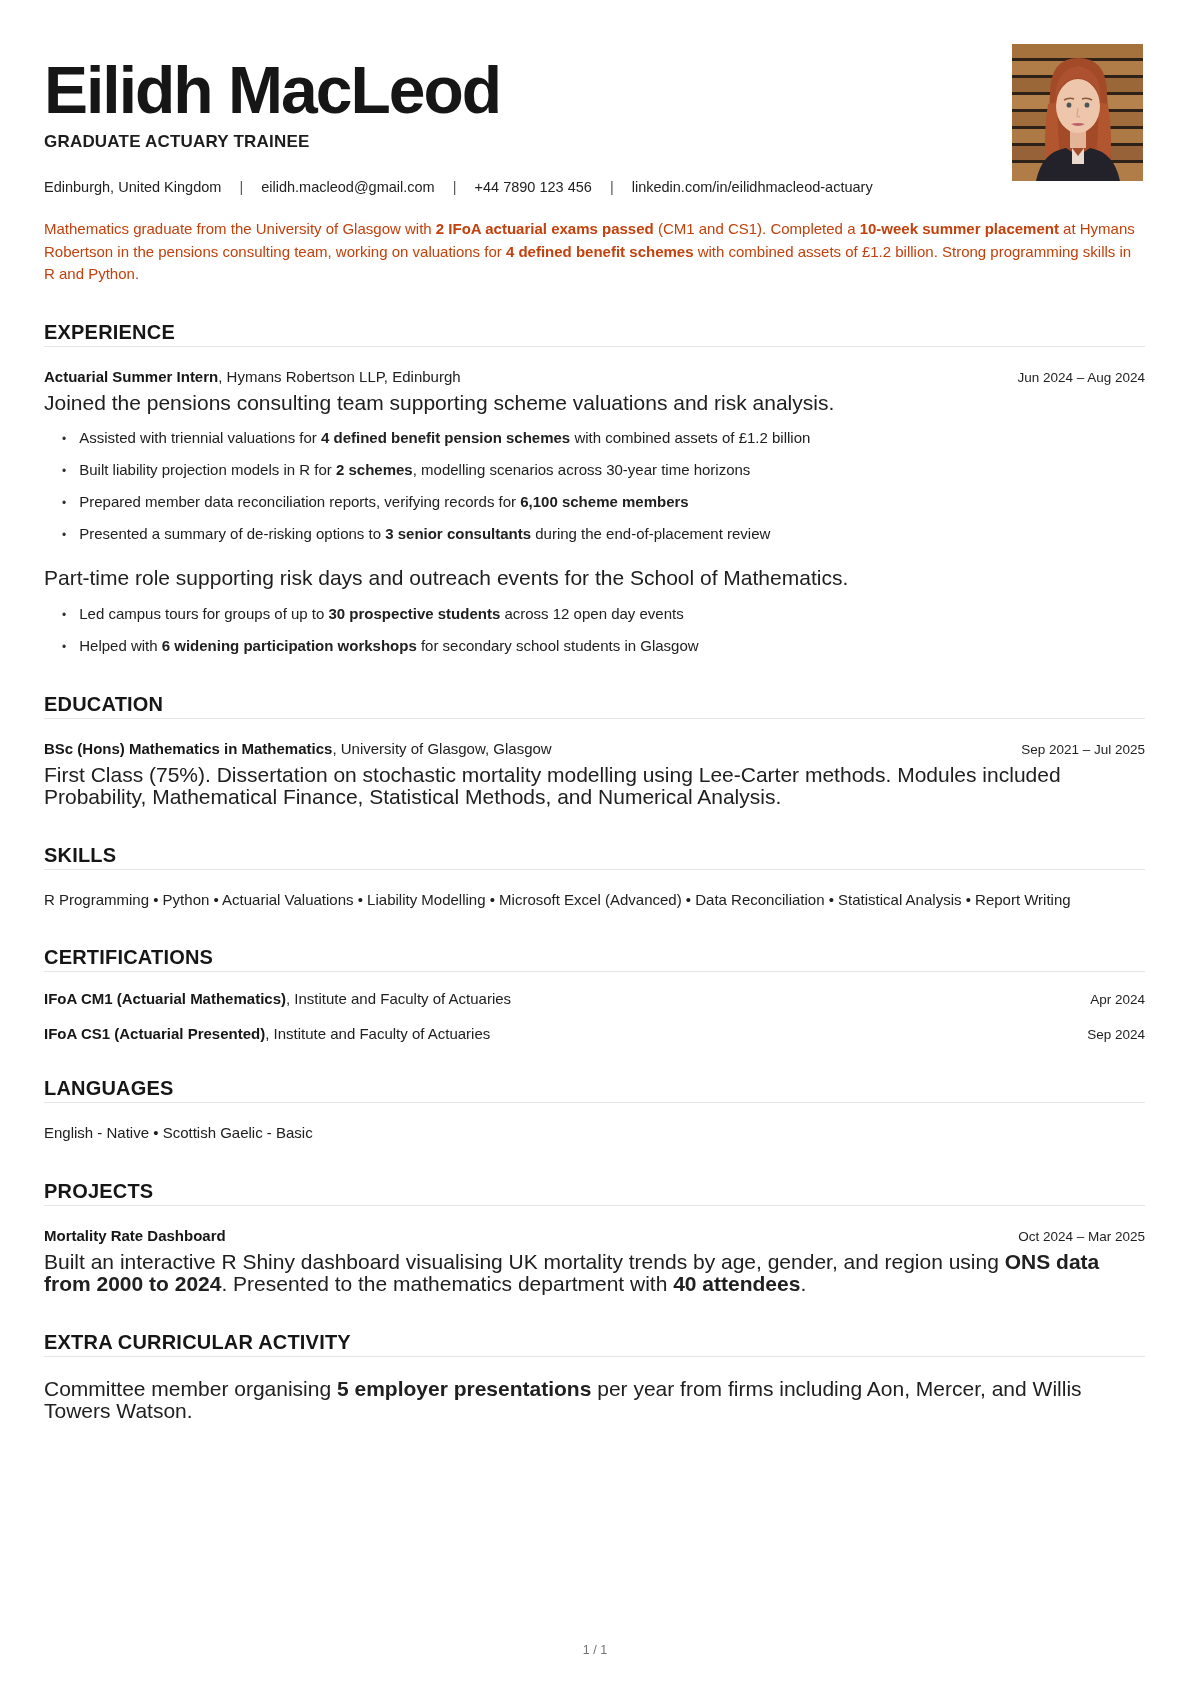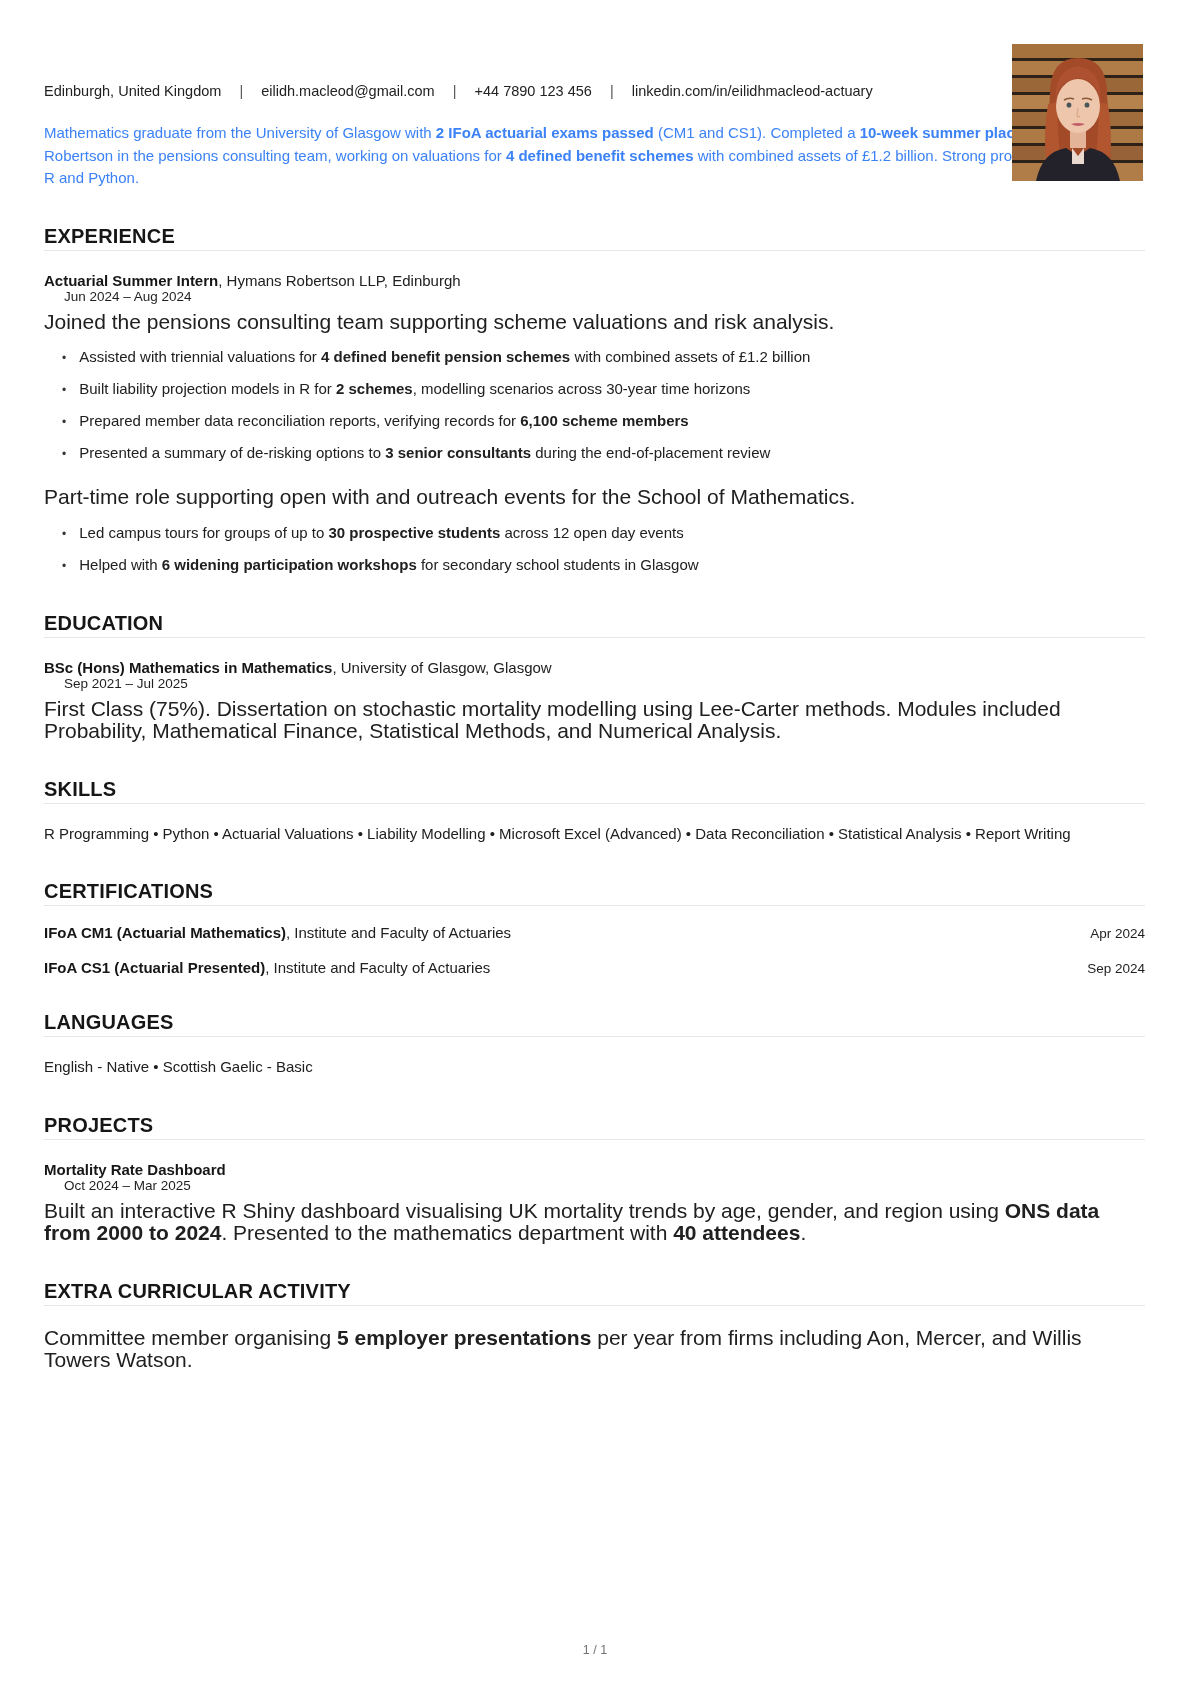--- a/index.html
+++ b/index.html
@@ -27,31 +27,31 @@
     position: absolute; top: 44px; right: 47px;
     width: 131px; height: 137px; overflow: hidden;
   }
   .photo svg { display: block; }
 
   
   .contact { margin-top: 27px; font-size: 14.5px; color: #222; }
   .contact .sep { margin: 0 14px; color: #555; }
 
   
-  .summary { margin-top: 23px; font-size: 15px; line-height: 22.5px; color: #3b82f6; }
+  .summary { margin-top: 23px; font-size: 15px; line-height: 22.5px; color: #c2410c; }
   .b { font-weight: 700; }
 
   
   section { margin-top: 35px; }
   h2.sec {
     font-size: 20px; font-weight: 700; color: #161616; letter-spacing: 0.2px;
     padding-bottom: 2px; border-bottom: 1px solid #e6e6e6;
   }
   .item { margin-top: 21px; }
-  .item-row { display: flex; justify-content: space-between; align-items: flex-start; flex-direction: column; }
+  .item-row { display: flex; justify-content: space-between; align-items: flex-end; }
   .item-title { font-size: 15px; color: #202020; }
   .item-title .b { color: #161616; }
   .item-date { font-size: 13.5px; color: #1f1f1f; white-space: nowrap; padding-left: 20px; }
   .item-desc { margin-top: 7px; font-size: 21px; line-height: 22.5px; color: #202020; }
 
   ul.bullets { list-style: none; margin-top: 13px; }
   ul.bullets li {
     display: flex; align-items: baseline;
     padding-left: 18px; margin-bottom: 9px;
     font-size: 15px; line-height: 22px; color: #202020;
@@ -66,20 +66,24 @@
   .footer {
     position: absolute; bottom: 26px; left: 0; width: 100%;
     text-align: center; font-size: 12.5px; color: #737373;
   }
 </style>
 </head>
 <body>
 
 <div class="page">
 
+  <div class="head-left">
+    <h1 class="name">Eilidh MacLeod</h1>
+    <div class="role">GRADUATE ACTUARY TRAINEE</div>
+  </div>
 
   <div class="photo">
     <svg width="131" height="137" viewBox="0 0 131 137" xmlns="http://www.w3.org/2000/svg">
 
       <rect x="0" y="0" width="131" height="137" fill="#2e2218"></rect>
       <rect x="0" y="0" width="131" height="14" fill="#a5713d"></rect>
       <rect x="0" y="17" width="131" height="14" fill="#b07c48"></rect>
       <rect x="0" y="34" width="131" height="14" fill="#9a6838"></rect>
       <rect x="0" y="51" width="131" height="14" fill="#b5824e"></rect>
       <rect x="0" y="68" width="131" height="14" fill="#a06c3c"></rect>
@@ -149,21 +153,21 @@
             <span><span>Prepared member data reconciliation reports, verifying records for </span><span class="b">6,100 scheme members</span></span>
           </li>
         <li>
             <span class="blt">•</span>
             <span><span>Presented a summary of de-risking options to </span><span class="b">3 senior consultants</span><span> during the end-of-placement review</span></span>
           </li>
       </ul>
     </div>
 
     <div class="item">
-      <p class="item-desc">Part-time role supporting open with and outreach events for the School of Mathematics.</p>
+      <p class="item-desc">Part-time role supporting risk days and outreach events for the School of Mathematics.</p>
       <ul class="bullets">
         <li>
             <span class="blt">•</span>
             <span><span>Led campus tours for groups of up to </span><span class="b">30 prospective students</span><span> across 12 open day events</span></span>
           </li>
         <li>
             <span class="blt">•</span>
             <span><span>Helped with </span><span class="b">6 widening participation workshops</span><span> for secondary school students in Glasgow</span></span>
           </li>
       </ul>

